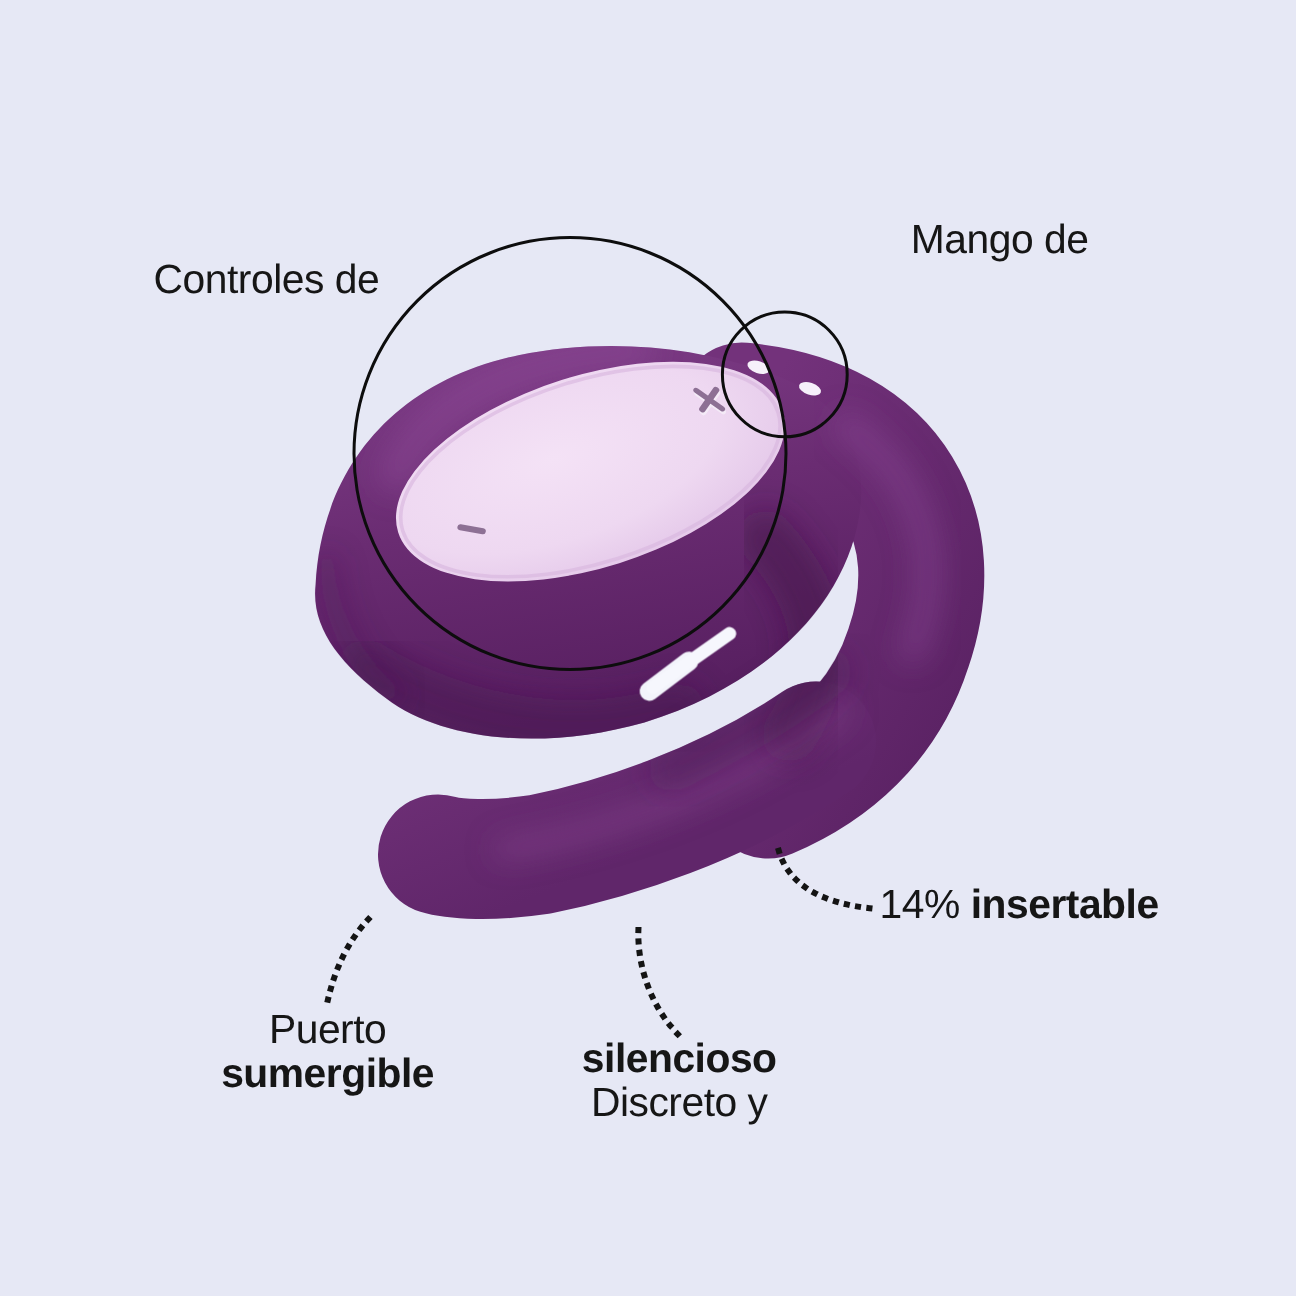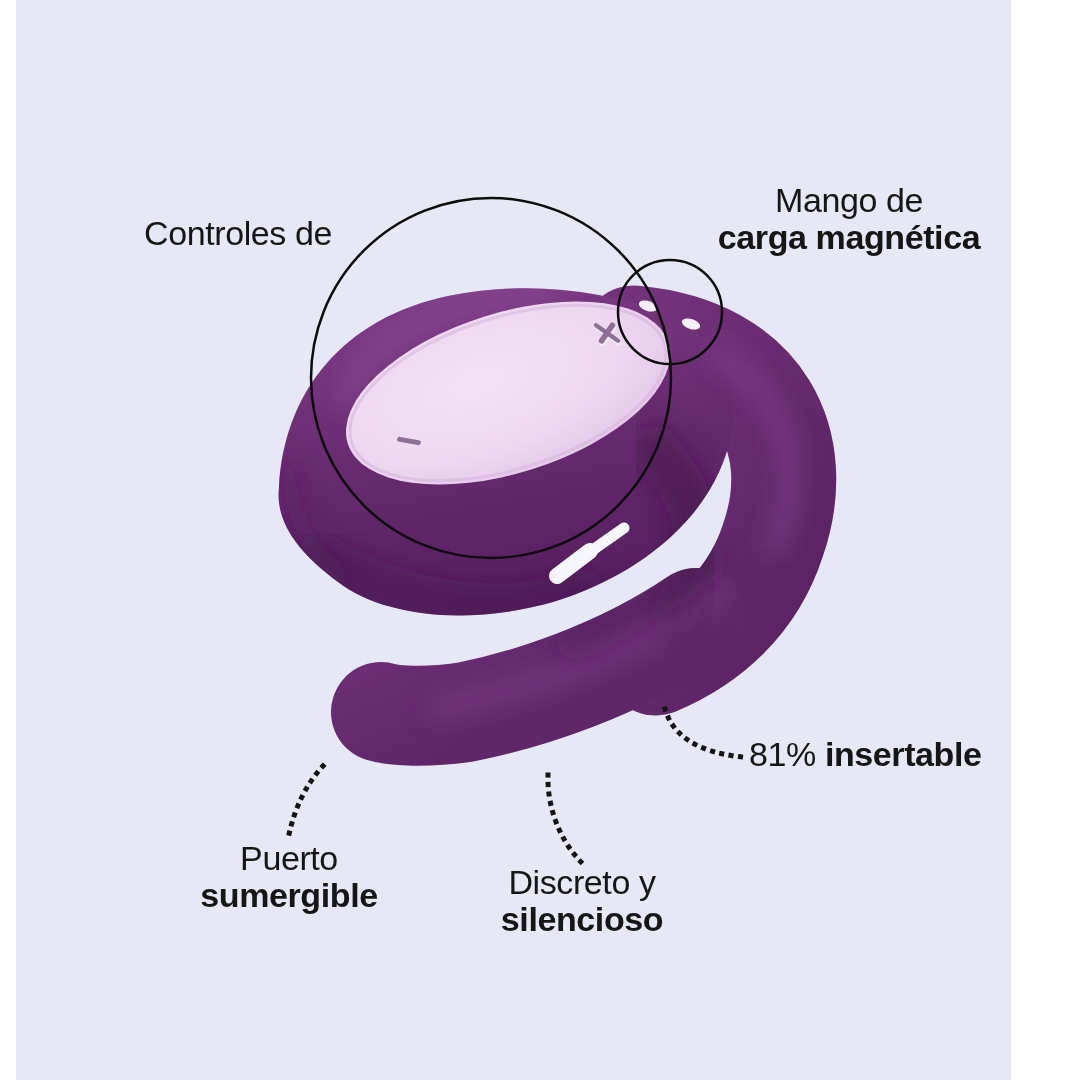--- a/index.html
+++ b/index.html
@@ -1,24 +1,23 @@
 <!DOCTYPE html>
 <html><head>
 <meta charset="utf-8">
 <style>
   html, body { margin: 0; padding: 0; }
   body { width: 1080px; height: 1080px; }
   .stage {
     position: relative;
-    width: 995px;
+    width: 1080px;
     height: 1080px;
     background: #e6e8f5;
     overflow: hidden;
     font-family: "Liberation Sans", "DejaVu Sans", sans-serif;
-    margin-left: 16px;
   }
   .stage svg { position: absolute; inset: 0; }
   .label {
     position: absolute;
     color: #161616;
     font-size: 34px;
     line-height: 37px;
     letter-spacing: -0.4px;
     text-align: center;
   }
@@ -118,30 +117,29 @@
       <path d="M 649,709 Q 661,750 726,757"></path>
     </g>
   </svg>
 
   <div class="label label-controls">
     <span class="ln">Controles de</span>
   </div>
 
   <div class="label label-charging">
     <span class="ln">Mango de</span>
-    <span class="ln bold">carga magnética</span>
   </div>
 
   <div class="label single label-submersible">
-    <span class="seg">81% </span><span class="seg bold">insertable</span>
+    <span class="seg">14% </span><span class="seg bold">insertable</span>
   </div>
 
   <div class="label label-handle">
     <span class="ln">Puerto</span>
     <span class="ln bold">sumergible</span>
   </div>
 
   <div class="label label-quiet">
+    <span class="ln bold">silencioso</span>
     <span class="ln">Discreto y</span>
-    <span class="ln bold">silencioso</span>
   </div>
 
 </div>
 
 </body></html>

